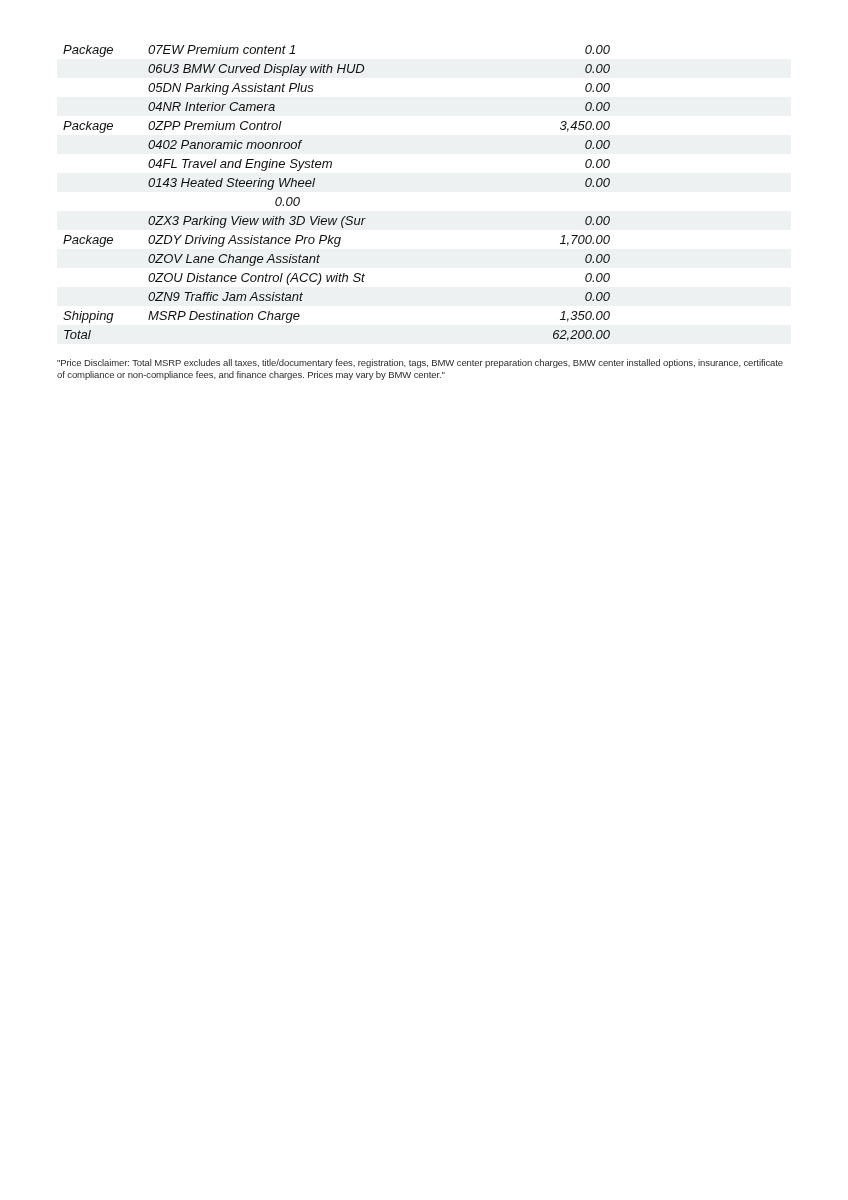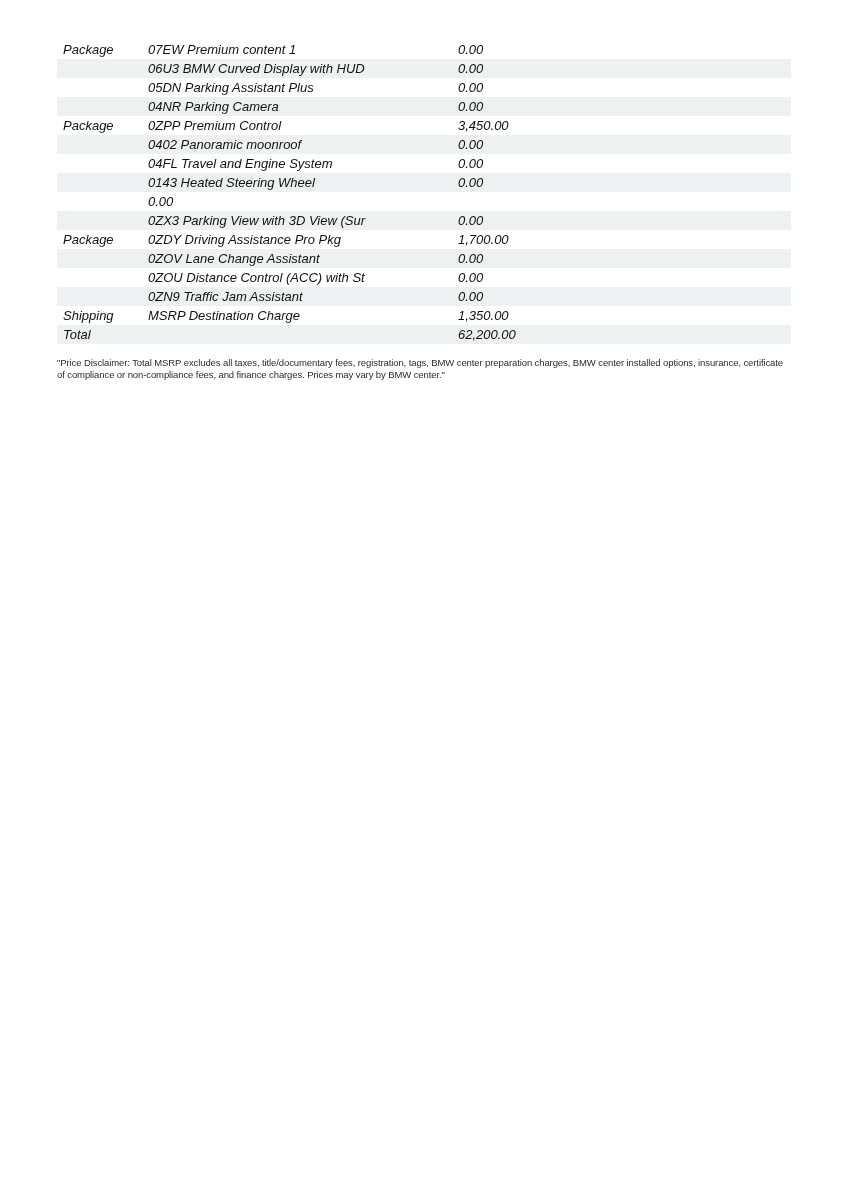--- a/index.html
+++ b/index.html
@@ -42,20 +42,21 @@
     width: 85px;
     padding-left: 6px;
     flex: 0 0 auto;
   }
   .cell-desc {
     flex: 1 1 auto;
   }
   .cell-price {
     width: 152px;
     flex: 0 0 auto;
+    text-align: right;
   }
   .cell-spacer {
     width: 181px;
     flex: 0 0 auto;
   }
   .disclaimer {
     margin-top: 13px;
     width: 730px;
     font-size: 9.5px;
     line-height: 12px;
@@ -83,21 +84,21 @@
             <div class="cell cell-spacer"></div>
           </div>
           <div class="row">
             <div class="cell cell-type"></div>
             <div class="cell cell-desc">05DN Parking Assistant Plus</div>
             <div class="cell cell-price">0.00</div>
             <div class="cell cell-spacer"></div>
           </div>
           <div class="row">
             <div class="cell cell-type"></div>
-            <div class="cell cell-desc">04NR Parking Camera</div>
+            <div class="cell cell-desc">04NR Interior Camera</div>
             <div class="cell cell-price">0.00</div>
             <div class="cell cell-spacer"></div>
           </div>
           <div class="row">
             <div class="cell cell-type">Package</div>
             <div class="cell cell-desc">0ZPP Premium Control</div>
             <div class="cell cell-price">3,450.00</div>
             <div class="cell cell-spacer"></div>
           </div>
           <div class="row">

